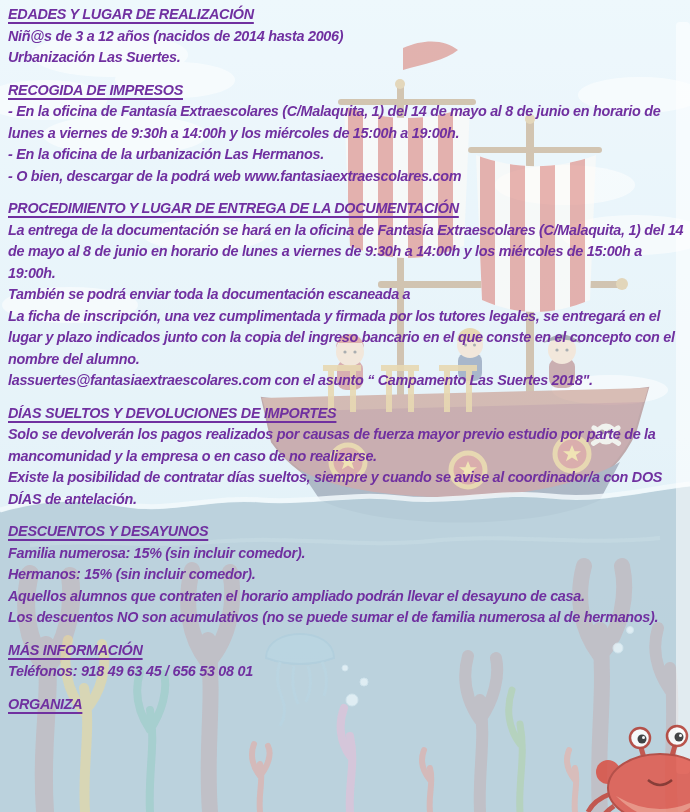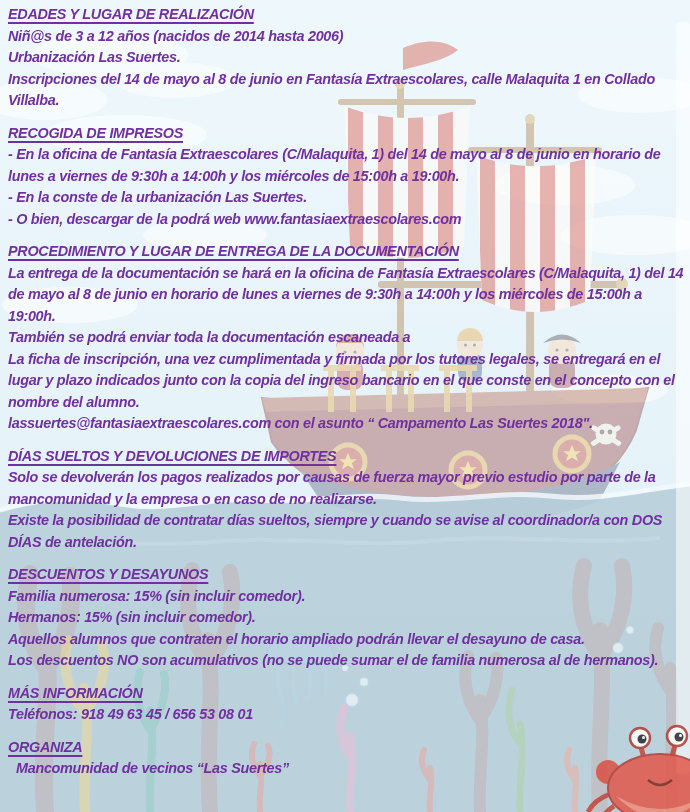--- a/index.html
+++ b/index.html
@@ -213,26 +213,25 @@
       <circle cx="20.5" cy="-52.5" r="1.5" fill="#ffffff"></circle>
       <path d="M-12,-8 Q0,2 12,-8" stroke="#7e241c" stroke-width="2.5" fill="none"></path>
     </g>
   </svg>
 
   <div class="content" id="sections-root">
       <section class="section">
         <h2>EDADES Y LUGAR DE REALIZACIÓN</h2>
         <p>Niñ@s de 3 a 12 años (nacidos de 2014 hasta 2006)</p>
         <p>Urbanización Las Suertes.</p>
-        <p>Inscripciones del 14 de mayo al 8 de junio en Fantasía Extraescolares, calle Malaquita 1 en Collado Villalba.</p>
       </section>
       <section class="section">
         <h2>RECOGIDA DE IMPRESOS</h2>
         <p>- En la oficina de Fantasía Extraescolares (C/Malaquita, 1) del 14 de mayo al 8 de junio en horario de lunes a viernes de 9:30h a 14:00h y los miércoles de 15:00h a 19:00h.</p>
-        <p>- En la conste de la urbanización Las Suertes.</p>
+        <p>- En la oficina de la urbanización Las Hermanos.</p>
         <p>- O bien, descargar de la podrá web www.fantasiaextraescolares.com</p>
       </section>
       <section class="section">
         <h2>PROCEDIMIENTO Y LUGAR DE ENTREGA DE LA DOCUMENTACIÓN</h2>
         <p>La entrega de la documentación se hará en la oficina de Fantasía Extraescolares (C/Malaquita, 1) del 14 de mayo al 8 de junio en horario de lunes a viernes de 9:30h a 14:00h y los miércoles de 15:00h a 19:00h.</p>
         <p>También se podrá enviar toda la documentación escaneada a</p>
         <p>La ficha de inscripción, una vez cumplimentada y firmada por los tutores legales, se entregará en el lugar y plazo indicados junto con la copia del ingreso bancario en el que conste en el concepto con el nombre del alumno.</p>
         <p>lassuertes@fantasiaextraescolares.com con el asunto “ Campamento Las Suertes 2018".</p>
       </section>
       <section class="section">
@@ -246,17 +245,16 @@
         <p>Hermanos: 15% (sin incluir comedor).</p>
         <p>Aquellos alumnos que contraten el horario ampliado podrán llevar el desayuno de casa.</p>
         <p>Los descuentos NO son acumulativos (no se puede sumar el de familia numerosa al de hermanos).</p>
       </section>
       <section class="section extra-gap">
         <h2>MÁS INFORMACIÓN</h2>
         <p>Teléfonos: 918 49 63 45 / 656 53 08 01</p>
       </section>
       <section class="section indent-body">
         <h2>ORGANIZA</h2>
-        <p>Mancomunidad de vecinos “Las Suertes”</p>
       </section>
     </div>
 
 </div>
 
 </body></html>

